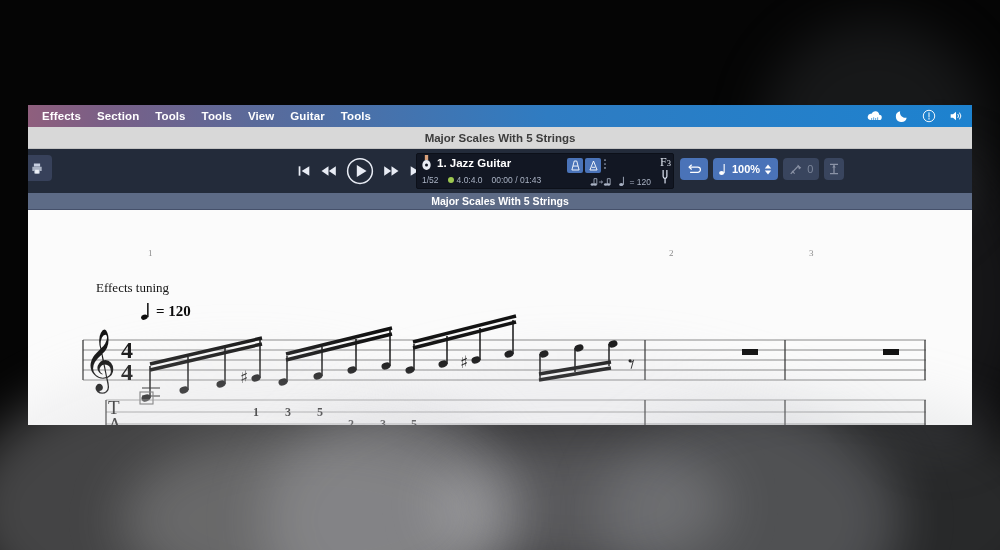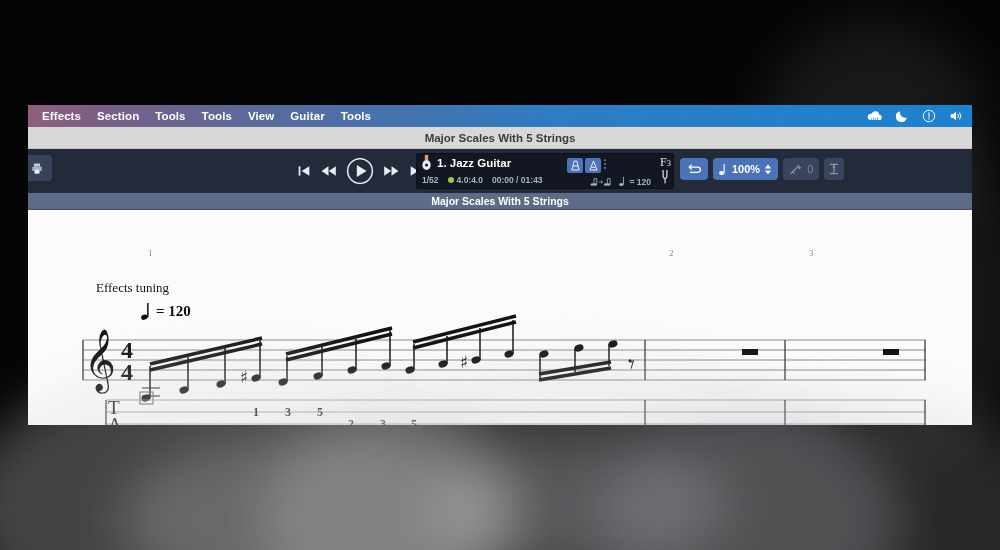--- a/index.html
+++ b/index.html
@@ -108,21 +108,21 @@
     border-radius: 2px;
     display: flex; flex-direction: column;
   }
   #track-row1 {
     height: 18px; display: flex; align-items: center; gap: 5px;
     padding-left: 4px; position: relative;
   }
   #track-name { color: #ffffff; font-size: 11.5px; font-weight: bold; }
   #track-row2 {
     height: 17px; display: flex; align-items: center;
-    padding-left: 5px; gap: 9px; position: relative; font-weight: bold;
+    padding-left: 5px; gap: 9px; position: relative;
   }
   .meta { color: #aab3c4; font-size: 8.5px; white-space: nowrap; }
   .dot-green {
     width: 6px; height: 6px; border-radius: 50%;
     background: #9dc850; display: inline-block; margin-right: 3px;
     vertical-align: middle;
   }
   #sig-box {
     position: absolute; right: 2px; top: 1px;
     display: flex; align-items: baseline; color: #dfe5f0;

